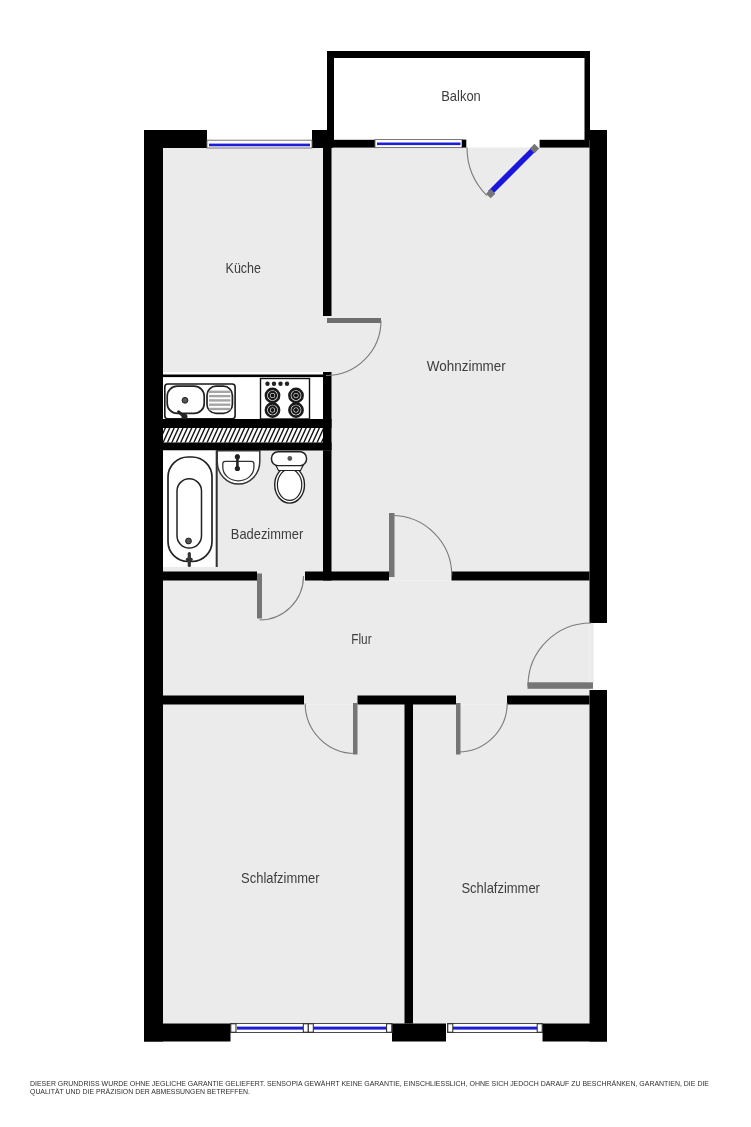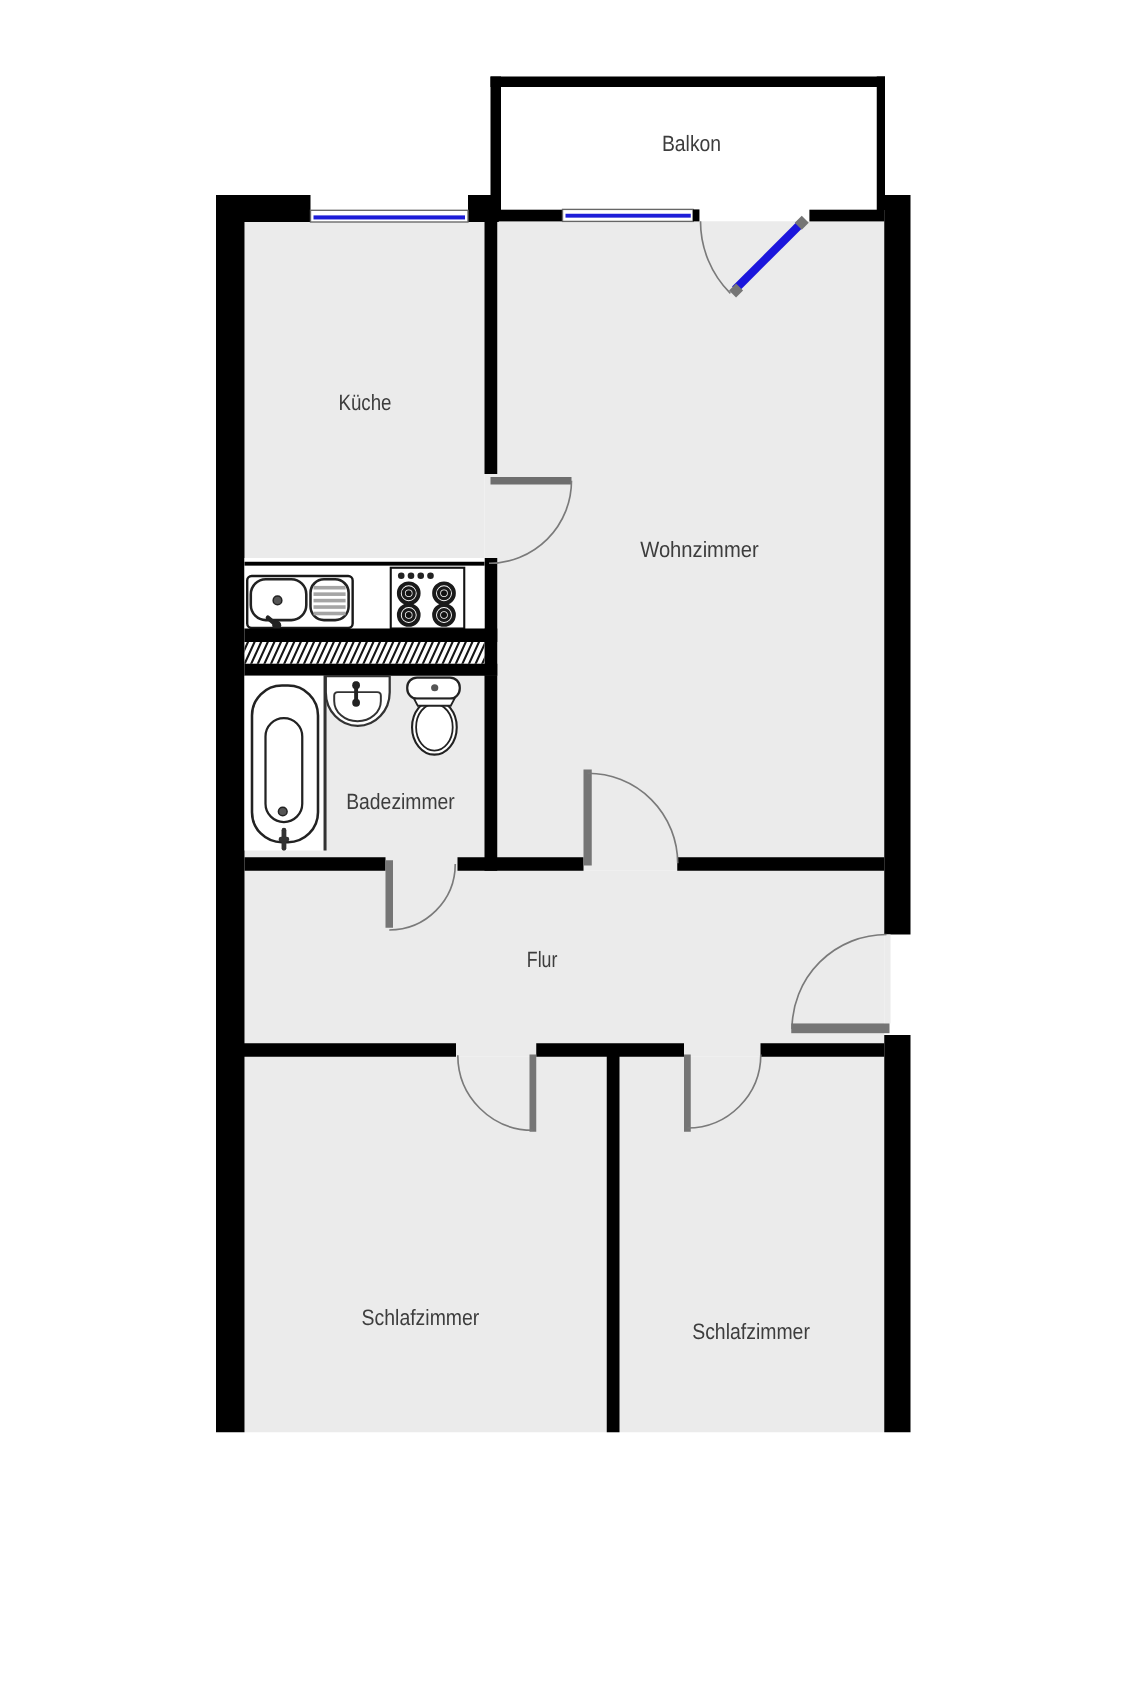--- a/index.html
+++ b/index.html
@@ -1,16 +1,16 @@
 <!DOCTYPE html>
 <html><head>
 <meta charset="utf-8">
 <style>
   html,body{margin:0;padding:0;background:#ffffff;}
-  .page{position:relative;width:751px;height:955px;background:#ffffff;overflow:hidden;}
+  .page{position:relative;width:751px;height:1127px;background:#ffffff;overflow:hidden;}
   svg{display:block;}
   text{font-family:"Liberation Sans",sans-serif;}
 </style>
 </head>
 <body>
 <div class="page">
 <svg width="751" height="1127" viewBox="0 0 751 1127">
 <defs>
 <clipPath id="hclip">
           <rect x="163" y="428" width="160" height="14.5"></rect>

